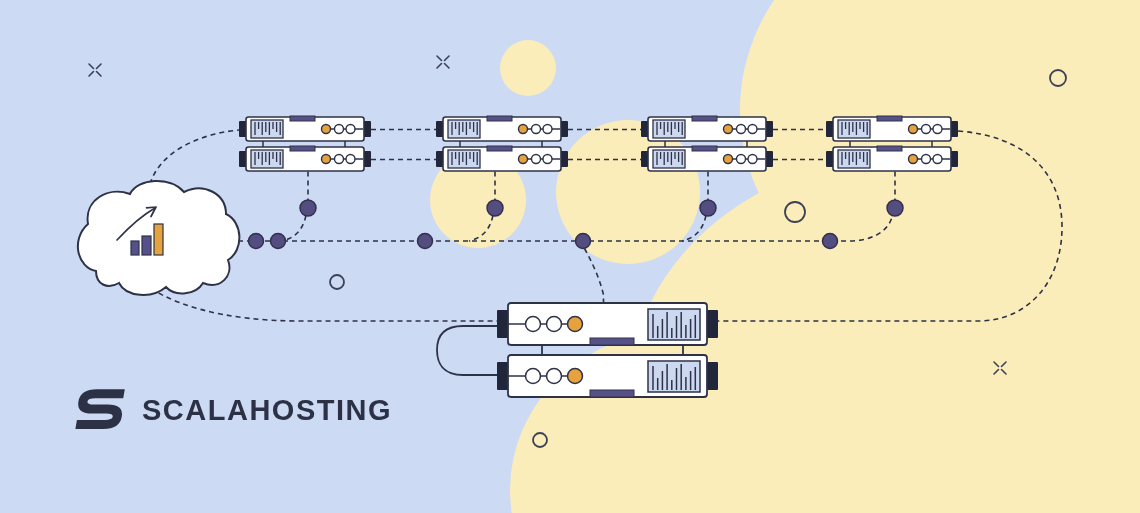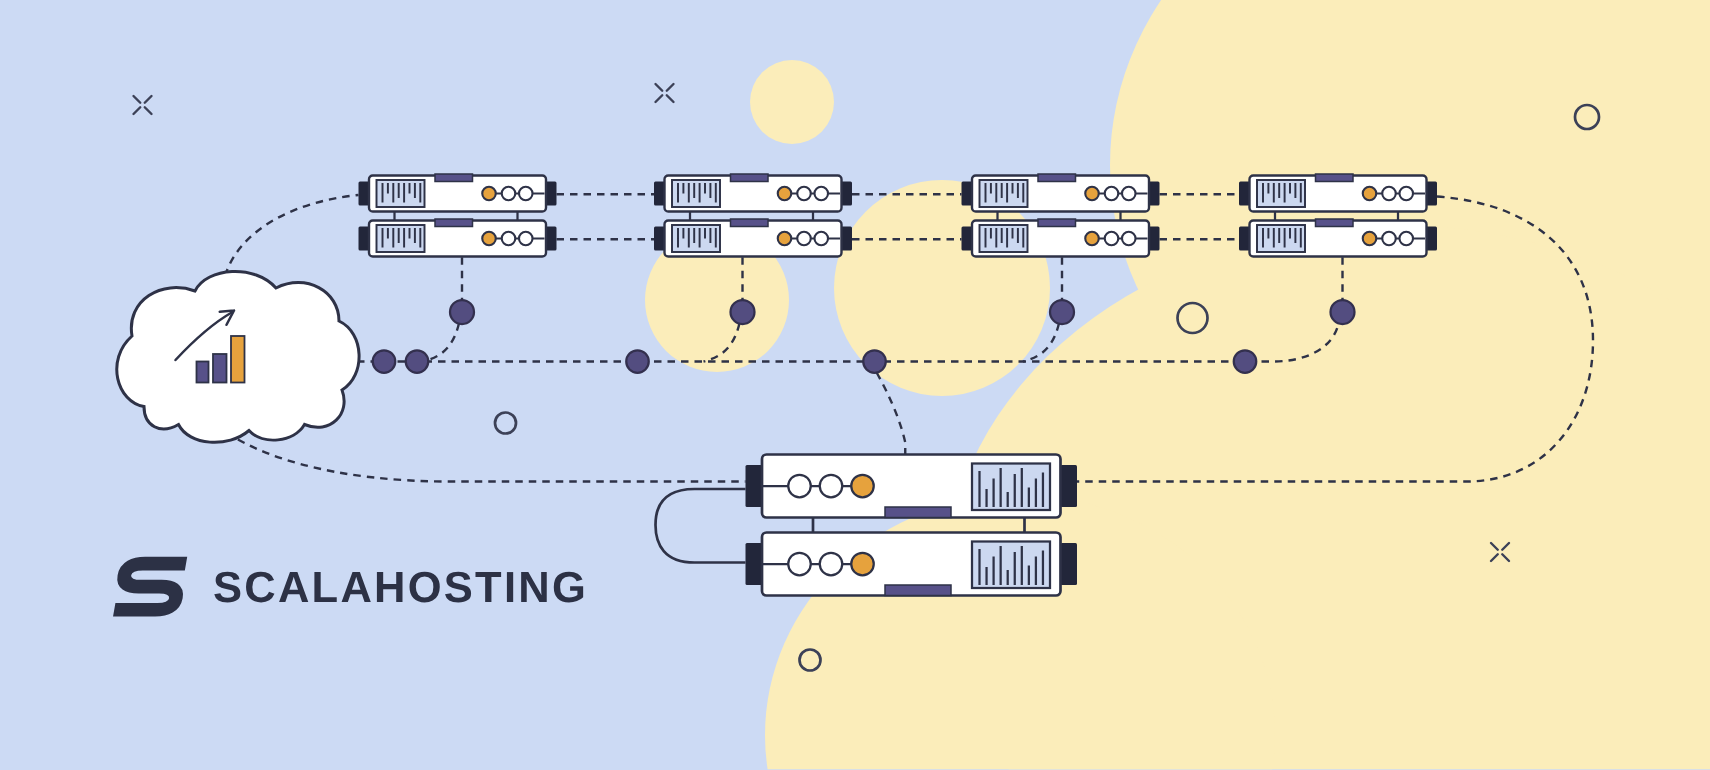--- a/index.html
+++ b/index.html
@@ -1,19 +1,19 @@
 <!DOCTYPE html>
 <html><head>
 <meta charset="utf-8">
 <style>
   html,body{margin:0;padding:0;background:#ccdaf4;}
   .stage{position:relative;width:1140px;height:513px;overflow:hidden;background:#ccdaf4;
          font-family:"Liberation Sans",sans-serif;}
   .stage svg.scene{position:absolute;left:0;top:0;}
-  .logo{position:absolute;left:72px;top:368px;display:flex;align-items:center;gap:14px;}
+  .logo{position:absolute;left:72px;top:386px;display:flex;align-items:center;gap:14px;}
   .logo .wordmark{font-size:29px;font-weight:600;letter-spacing:1.5px;color:#2c3145;}
 </style>
 </head>
 <body>
 
 <div class="stage">
   <svg class="scene" width="1140" height="513" viewBox="0 0 1140 513">
 
     <g id="g-blobs">
         <ellipse cx="528" cy="68" rx="28" ry="28" fill="#fbedba"></ellipse>

